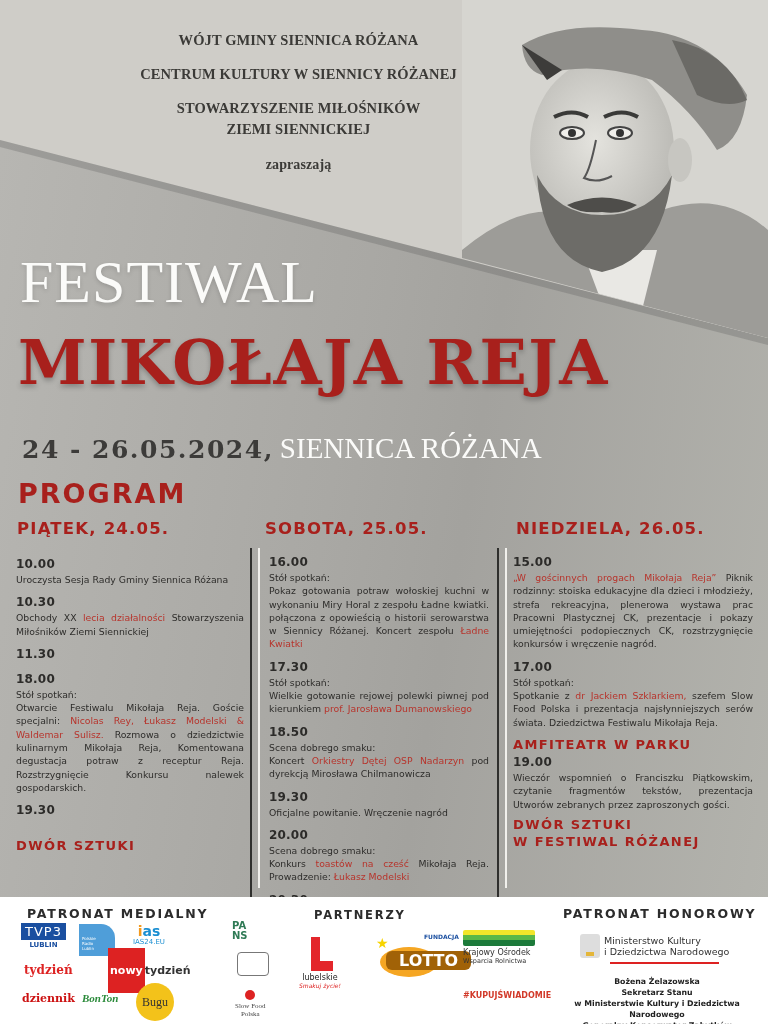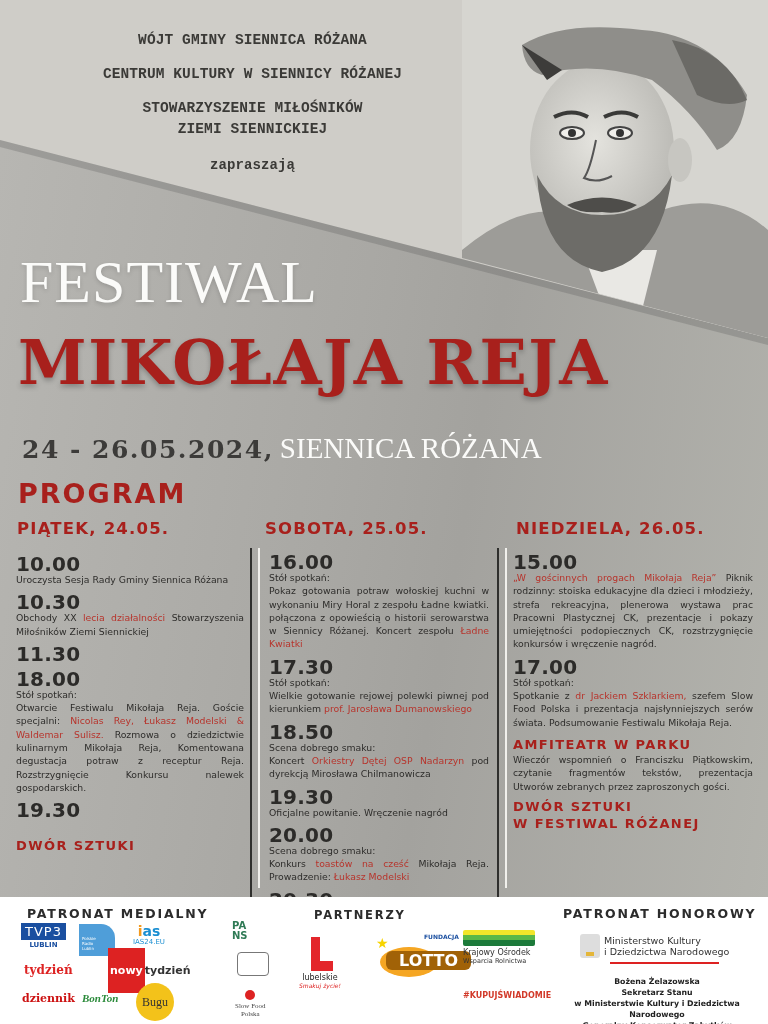--- a/index.html
+++ b/index.html
@@ -5,33 +5,33 @@
   html,body{margin:0;padding:0;}
   body{width:768px;height:1024px;position:relative;overflow:hidden;background:#c9c8c3;font-family:"Liberation Sans",sans-serif;}
   .poster{position:absolute;left:0;top:0;width:768px;height:897px;overflow:hidden;
     background:linear-gradient(100deg,#b8b7b3 0%,#a9a8a4 45%,#a3a29e 60%,#b3b3ad 100%);}
   .top-light{position:absolute;left:0;top:0;width:768px;height:360px;background:#cfcdc8;
     clip-path:polygon(0 0,768px 0,768px 338px,0 140px);}
   .top-shade{position:absolute;left:0;top:0;width:768px;height:400px;
     clip-path:polygon(0 140px,768px 338px,768px 345px,0 147px);background:rgba(80,80,80,0.25);}
   .portrait{position:absolute;left:462px;top:0;width:306px;height:338px;
     clip-path:polygon(0 0,306px 0,306px 338px,0 258px);}
-  .header-org{position:absolute;left:0;width:505px;text-align:center;font-family:Liberation Mono, monospace;font-weight:bold;color:#3b3a37;font-size:14.5px;letter-spacing:0.1px;}
+  .header-org{position:absolute;left:0;width:505px;text-align:center;font-family:Liberation Serif, serif;font-weight:bold;color:#3b3a37;font-size:14.5px;letter-spacing:0.1px;padding-left:46px;}
   .zapraszaja{font-size:14px;}
   .festiwal{position:absolute;left:20px;top:252px;font-family:"Liberation Serif",serif;font-size:60px;color:#fbfbf9;letter-spacing:1px;line-height:1;text-shadow:0 2px 4px rgba(0,0,0,0.15);}
   .mikolaja{position:absolute;left:18px;top:332px;font-family:"DejaVu Serif",serif;font-weight:bold;font-size:62px;color:#a8201c;line-height:1;letter-spacing:1.5px;text-shadow:0 3px 5px rgba(0,0,0,0.25);transform:scaleX(1.0);}
   .dates{position:absolute;left:22px;top:432px;font-family:"DejaVu Serif",serif;font-weight:bold;font-size:25px;color:#3c3b39;letter-spacing:1.5px;}
   .place{font-family:"Liberation Serif",serif;font-weight:normal;font-size:29px;color:#fbfbf9;letter-spacing:0;margin-left:6px;}
   .program-title{position:absolute;left:18px;top:478px;font-family:"DejaVu Sans",sans-serif;font-weight:bold;font-size:27px;color:#a8201c;letter-spacing:2px;}
   .day-head{position:absolute;top:519px;font-family:"DejaVu Sans",sans-serif;font-weight:bold;font-size:16.5px;color:#a8201c;letter-spacing:1.2px;}
   .vline{position:absolute;width:2px;background:#2f2f2d;}
   .vline-light{position:absolute;width:2px;background:#f1f0ec;}
   .col{position:absolute;font-family:"DejaVu Sans",sans-serif;color:#2e2d2b;font-size:9.3px;line-height:13.3px;}
   .ev{margin-bottom:7px;}
-  .time{font-size:20px;font-weight:bold;color:#2c2b29;line-height:18px;letter-spacing:0.2px;}
+  .time{font-size:12px;font-weight:bold;color:#2c2b29;line-height:18px;letter-spacing:0.2px;}
   .txt{text-align:justify;}
   .red{color:#b7342c;}
   .venue{font-weight:bold;color:#a8201c;font-size:13px;letter-spacing:1.4px;line-height:17px;}
   .footer{position:absolute;left:0;top:897px;width:768px;height:127px;background:#ffffff;}
   .f-head{position:absolute;font-family:"DejaVu Sans",sans-serif;font-weight:bold;font-size:12.5px;letter-spacing:1.8px;color:#2c2c2c;}
   .logo{position:absolute;font-family:"DejaVu Sans",sans-serif;}
   .hon-text{position:absolute;left:548px;top:976px;width:218px;text-align:center;font-family:"DejaVu Sans",sans-serif;font-weight:bold;font-size:7.8px;line-height:11px;color:#222;}
 </style>
 </head>
 <body>
@@ -153,26 +153,27 @@
     </div>
 
   <div class="col" id="col2" style="left:513px;top:553px;width:240px;">
       <div class="ev">
         <div class="time">15.00</div>
         <div class="txt"><span class="red">„W gościnnych progach Mikołaja Reja”</span><span> Piknik rodzinny: stoiska edukacyjne dla dzieci i młodzieży, strefa rekreacyjna, plenerowa wystawa prac Pracowni Plastycznej CK, prezentacje i pokazy umiejętności podopiecznych CK, rozstrzygnięcie konkursów i wręczenie nagród.</span></div>
       </div>
       <div class="ev">
         <div class="time">17.00</div>
         <div>Stół spotkań:</div>
-        <div class="txt"><span>Spotkanie z </span><span class="red">dr Jackiem Szklarkiem,</span><span> szefem Slow Food Polska i prezentacja najsłynniejszych serów świata. Podsumowanie Festiwalu Mikołaja Reja.</span></div>
+        <div class="txt"><span>Spotkanie z </span><span class="red">dr Jackiem Szklarkiem,</span><span> szefem Slow Food Polska i prezentacja najsłynniejszych serów świata. Dziedzictwa Festiwalu Mikołaja Reja.</span></div>
       </div>
       <div class="venue" style="margin-top: 6px;">
         <div>AMFITEATR W PARKU</div>
       </div>
       <div class="ev">
+        <div class="time">19.00</div>
         <div class="txt"><span>Wieczór wspomnień o Franciszku Piątkowskim, czytanie fragmentów tekstów, prezentacja Utworów zebranych przez zaproszonych gości.</span></div>
       </div>
       <div class="venue" style="margin-top: -2px;">
         <div>DWÓR SZTUKI</div>
         <div>W FESTIWAL RÓŻANEJ</div>
       </div>
     </div>
 </div>
 
 <div class="footer">

